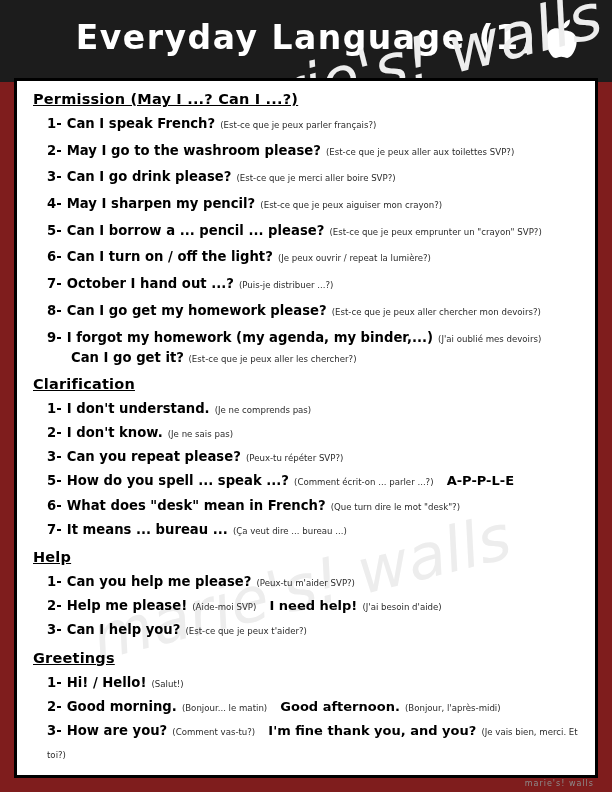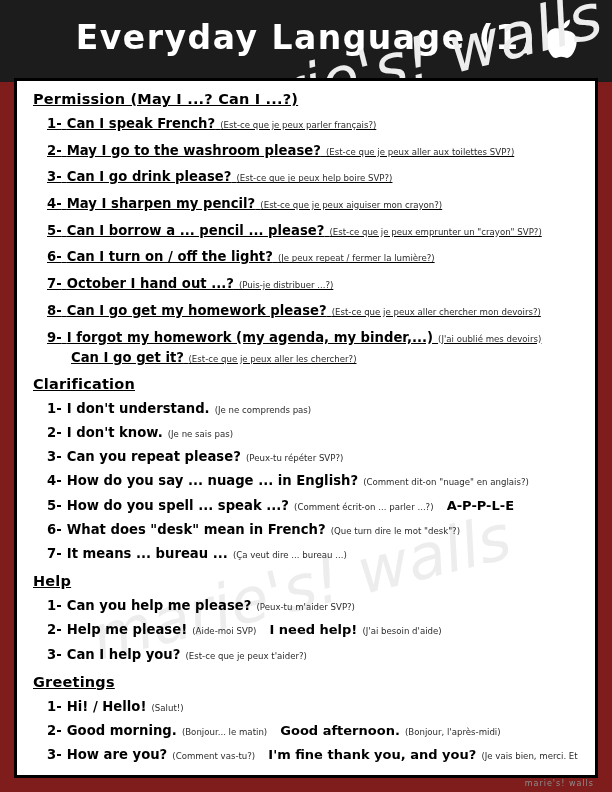--- a/index.html
+++ b/index.html
@@ -112,21 +112,21 @@
     font-weight: bold;
     font-family: "DejaVu Sans", sans-serif;
     margin-left: 8px;
   }
   .cont {
     display: block;
     margin-left: 24px;
     font-size: 13.2px;
     font-weight: bold;
   }
-  #sec-permission .item { margin-bottom: 3.5px; text-decoration: underline; }
+  #sec-permission .item { margin-bottom: 3.5px; }
 </style>
 </head>
 <body>
 
 <div id="page">
 
   <div id="header">
     <div id="title">Everyday Language (1)</div>
     <svg id="apple" viewBox="0 0 64 64">
       <path d="M33 12c1-4 4-7 8-8 .5 3.5-1 7-4 9-1.3.9-2.7 1.3-4 1z" fill="#ffffff"></path>
@@ -150,36 +150,36 @@
             <span class="fr">(Est-ce que je peux parler français?)</span>
           </div>
           <div class="item">
             <span class="num">2-</span>
             <span class="en">May I go to the washroom please?</span>
             <span class="fr">(Est-ce que je peux aller aux toilettes SVP?)</span>
           </div>
           <div class="item">
             <span class="num">3-</span>
             <span class="en">Can I go drink please?</span>
-            <span class="fr">(Est-ce que je peux help boire SVP?)</span>
+            <span class="fr">(Est-ce que je merci aller boire SVP?)</span>
           </div>
           <div class="item">
             <span class="num">4-</span>
             <span class="en">May I sharpen my pencil?</span>
             <span class="fr">(Est-ce que je peux aiguiser mon crayon?)</span>
           </div>
           <div class="item">
             <span class="num">5-</span>
             <span class="en">Can I borrow a ... pencil ... please?</span>
             <span class="fr">(Est-ce que je peux emprunter un "crayon" SVP?)</span>
           </div>
           <div class="item">
             <span class="num">6-</span>
             <span class="en">Can I turn on / off the light?</span>
-            <span class="fr">(Je peux repeat / fermer la lumière?)</span>
+            <span class="fr">(Je peux ouvrir / repeat la lumière?)</span>
           </div>
           <div class="item">
             <span class="num">7-</span>
             <span class="en">October I hand out ...?</span>
             <span class="fr">(Puis-je distribuer ...?)</span>
           </div>
           <div class="item">
             <span class="num">8-</span>
             <span class="en">Can I go get my homework please?</span>
             <span class="fr">(Est-ce que je peux aller chercher mon devoirs?)</span>
@@ -208,25 +208,20 @@
             <span class="num">2-</span>
             <span class="en">I don't know.</span>
             <span class="fr">(Je ne sais pas)</span>
           </div>
           <div class="item">
             <span class="num">3-</span>
             <span class="en">Can you repeat please?</span>
             <span class="fr">(Peux-tu répéter SVP?)</span>
           </div>
           <div class="item">
-            <span class="num">4-</span>
-            <span class="en">How do you say ... nuage ... in English?</span>
-            <span class="fr">(Comment dit-on "nuage" en anglais?)</span>
-          </div>
-          <div class="item">
             <span class="num">5-</span>
             <span class="en">How do you spell ... speak ...?</span>
             <span class="fr">(Comment écrit-on ... parler ...?)</span>
             <span class="en-alt">A-P-P-L-E</span>
           </div>
           <div class="item">
             <span class="num">6-</span>
             <span class="en">What does "desk" mean in French?</span>
             <span class="fr">(Que turn dire le mot "desk"?)</span>
           </div>

